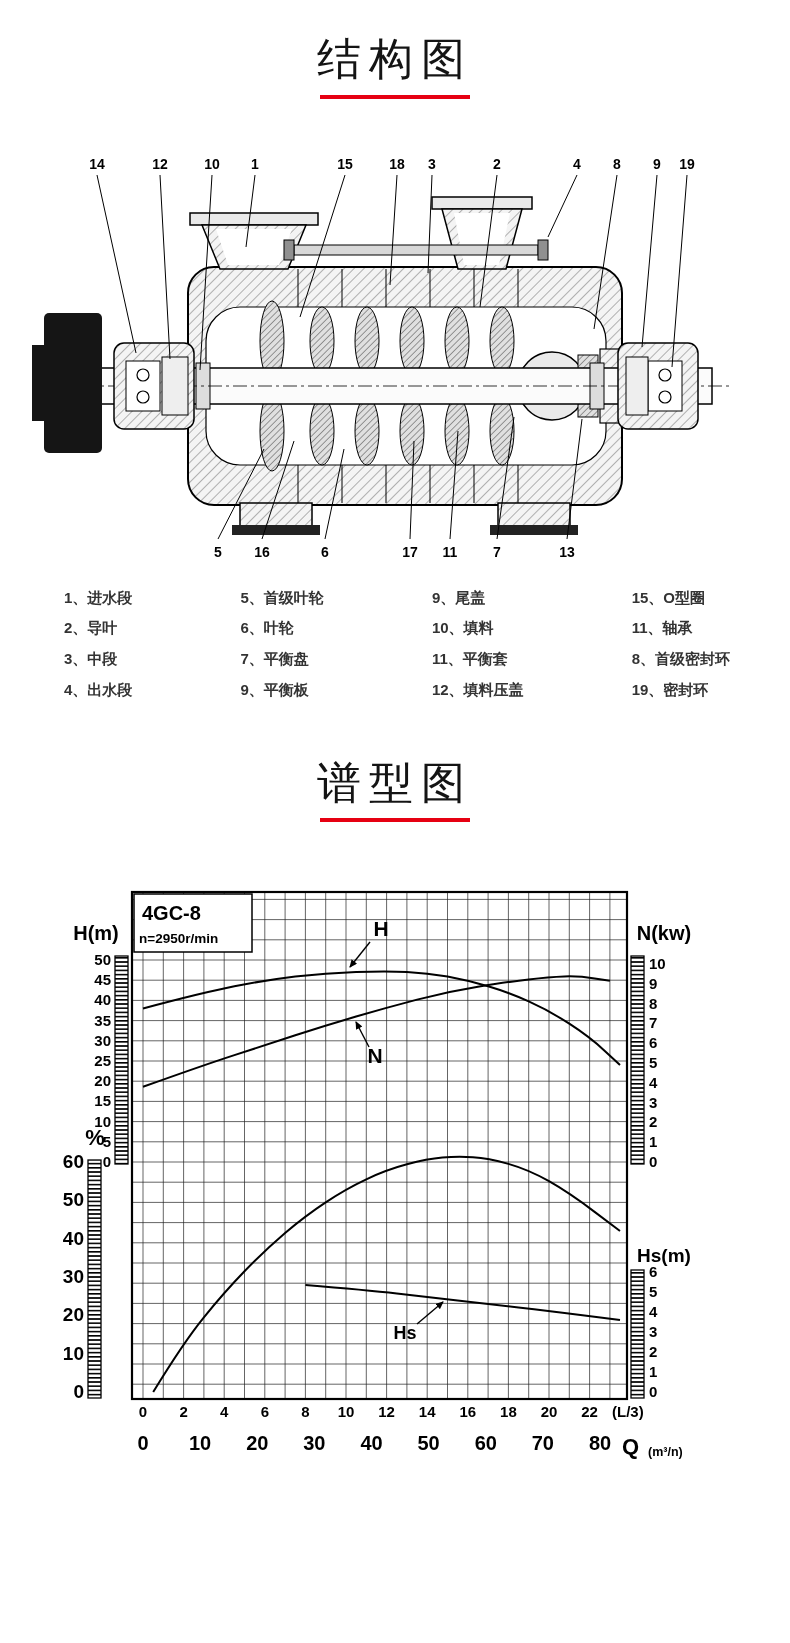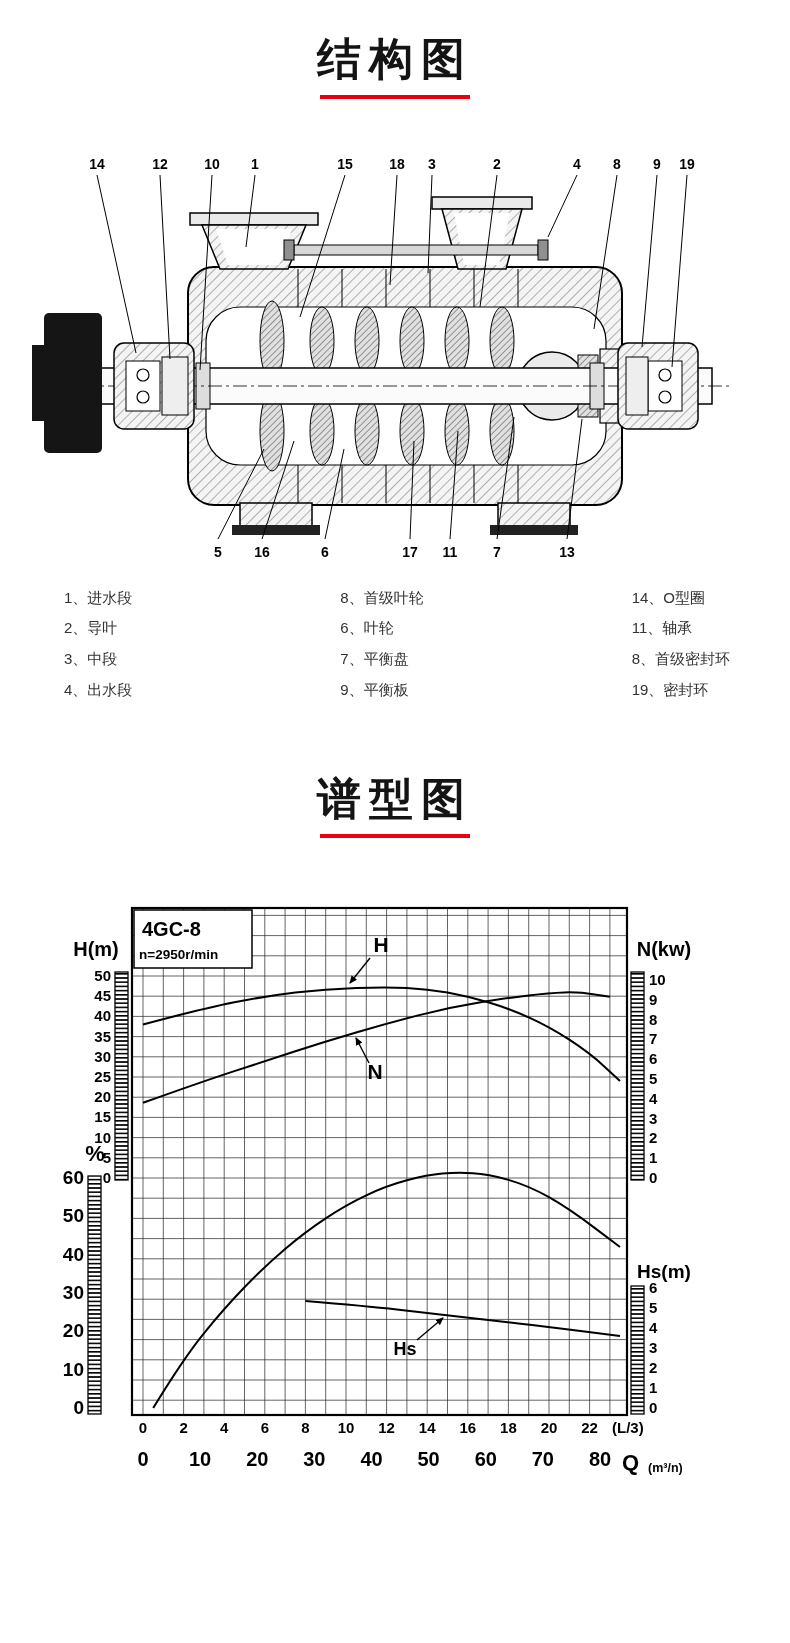--- a/index.html
+++ b/index.html
@@ -1,26 +1,26 @@
 <!DOCTYPE html>
 <html><head>
 <meta charset="utf-8">
 <style>
   html,body{margin:0;padding:0;background:#fff;}
   body{width:790px;min-height:1643px;font-family:"Liberation Sans","DejaVu Sans",sans-serif;color:#111;}
   *{box-sizing:border-box;}
-  .sec-title{margin:0;text-align:center;font-size:44px;font-weight:700;letter-spacing:8px;color:#141414;line-height:1.15;}
+  .sec-title{margin:0;text-align:center;font-size:44px;font-weight:400;letter-spacing:8px;color:#141414;line-height:1.15;}
   .red-bar{width:150px;height:4px;margin:10px auto 0;}
   .sec-structure{padding-top:34px;}
-  .sec-curve{margin-top:68px;}
+  .sec-curve{margin-top:52px;}
   #pump-svg{display:block;margin-top:18px;}
   #curve-chart{display:block;margin-top:30px;}
   .legend{display:flex;justify-content:space-between;padding:16px 60px 0 64px;}
   .lg-col{display:flex;flex-direction:column;}
-  .lg-item{font-size:15px;font-weight:400;color:#333;line-height:2.05;white-space:nowrap;}
+  .lg-item{font-size:15px;font-weight:700;color:#333;line-height:2.05;white-space:nowrap;}
   #pump-svg .callout{font:bold 14px "Liberation Sans",sans-serif;fill:#000;}
   #curve-chart text{font-family:"Liberation Sans","DejaVu Sans",sans-serif;fill:#000;}
 </style>
 </head>
 <body>
 
 <div class="page">
 
   <section class="sec-structure">
     <h1 class="sec-title">结构图</h1>
@@ -173,27 +173,33 @@
     </svg>
 
     <div class="legend">
       <div class="lg-col">
         <div class="lg-item">1、进水段</div>
         <div class="lg-item">2、导叶</div>
         <div class="lg-item">3、中段</div>
         <div class="lg-item">4、出水段</div>
       </div>
       <div class="lg-col">
-        <div class="lg-item">8、首级叶轮</div>
+        <div class="lg-item">5、首级叶轮</div>
         <div class="lg-item">6、叶轮</div>
         <div class="lg-item">7、平衡盘</div>
         <div class="lg-item">9、平衡板</div>
       </div>
       <div class="lg-col">
-        <div class="lg-item">14、O型圈</div>
+        <div class="lg-item">9、尾盖</div>
+        <div class="lg-item">10、填料</div>
+        <div class="lg-item">11、平衡套</div>
+        <div class="lg-item">12、填料压盖</div>
+      </div>
+      <div class="lg-col">
+        <div class="lg-item">15、O型圈</div>
         <div class="lg-item">11、轴承</div>
         <div class="lg-item">8、首级密封环</div>
         <div class="lg-item">19、密封环</div>
       </div>
     </div>
   </section>
 
   <section class="sec-curve">
     <h1 class="sec-title">谱型图</h1>
     <div class="red-bar" style="background: rgb(230, 0, 18);"></div>

